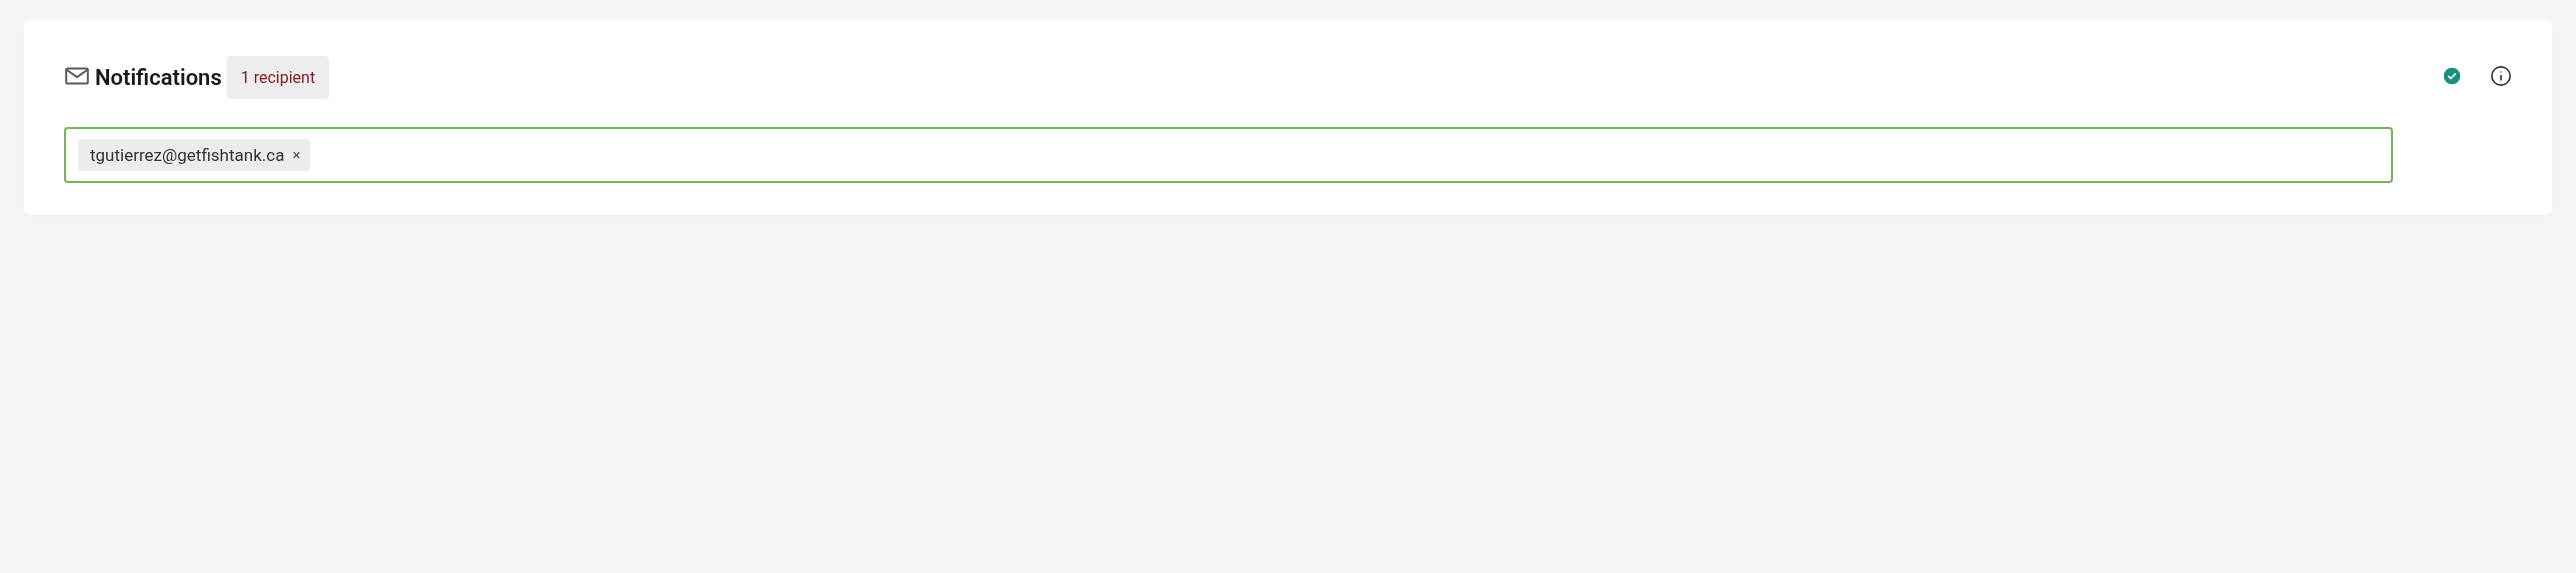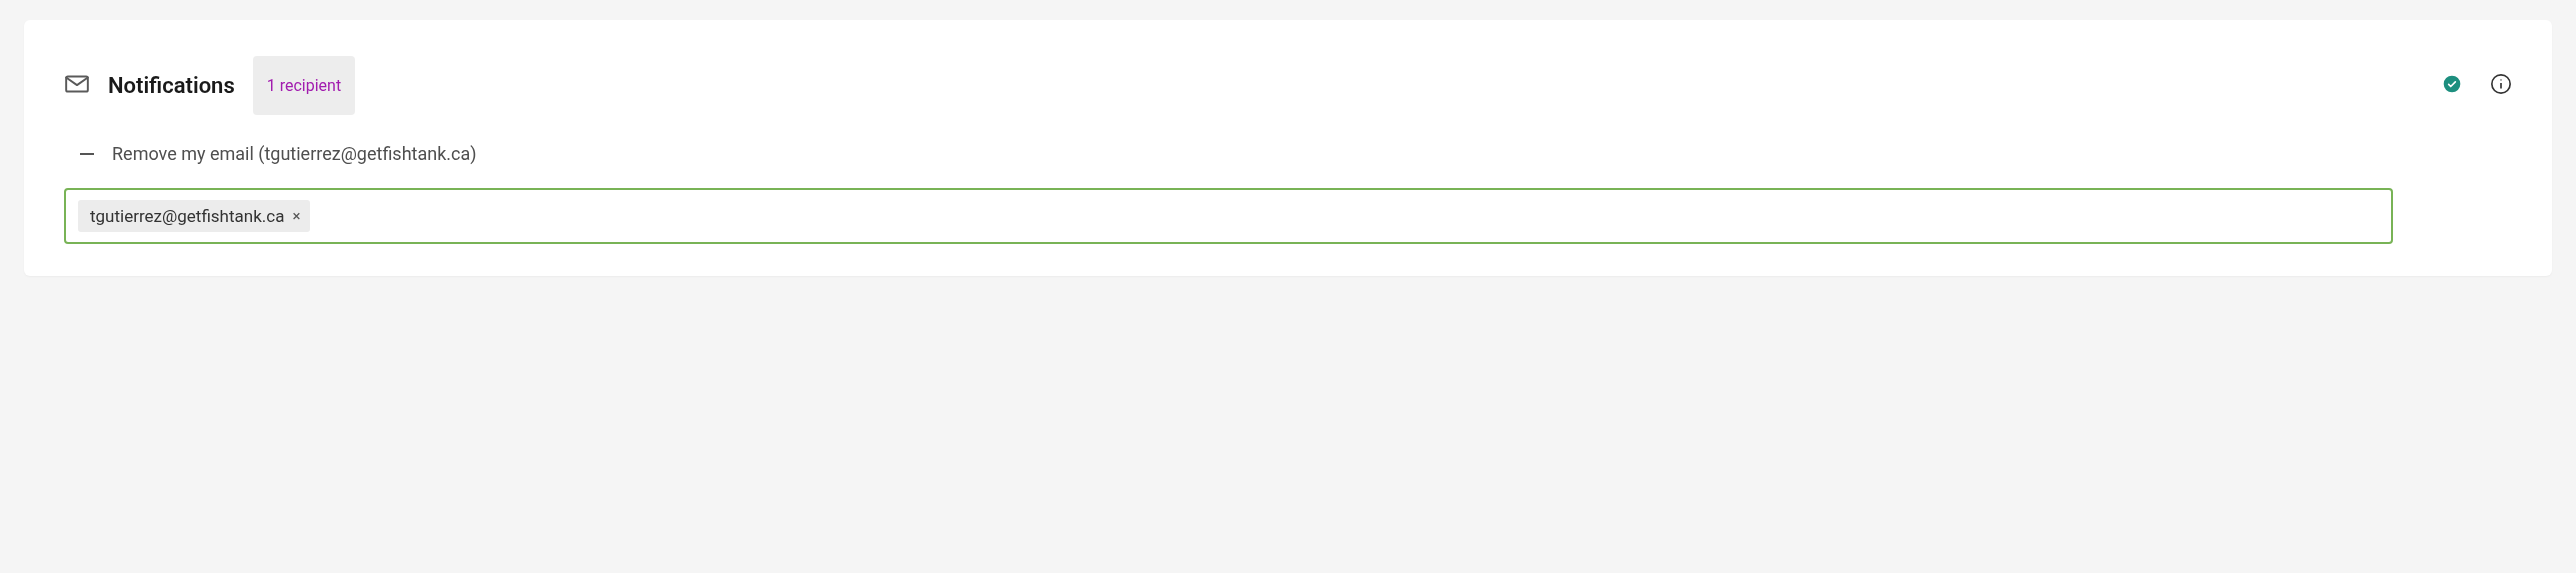--- a/index.html
+++ b/index.html
@@ -22,39 +22,39 @@
     }
     .header-row {
       display: flex;
       align-items: center;
       gap: 16px;
       margin-bottom: 28px;
     }
     .header-left {
       display: flex;
       align-items: center;
-      gap: 18px;
+      gap: 5px;
       flex: 1;
     }
     .envelope-icon {
       width: 26px;
       height: 26px;
       color: #5a5a5a;
       flex-shrink: 0;
     }
     .section-title {
       font-size: 22px;
       font-weight: 600;
       color: #1a1a1a;
     }
     .badge {
       background-color: #ededed;
-      color: #a21caf;
+      color: #7f1d1d;
       font-size: 16px;
-      padding: 20px 14px;
+      padding: 12px 14px;
       border-radius: 4px;
       font-weight: 400;
     }
     .header-right {
       display: flex;
       align-items: center;
       gap: 28px;
     }
     .check-icon {
       width: 20px;
@@ -143,24 +143,20 @@
         <svg class="info-icon" viewBox="0 0 24 24" fill="none" stroke="currentColor" stroke-width="1.8">
           <circle cx="12" cy="12" r="10"></circle>
           <line x1="12" y1="11" x2="12" y2="17"></line>
           <circle cx="12" cy="7.5" r="0.8" fill="currentColor" stroke="none"></circle>
         </svg>
       </span>
     </div>
   </div>
 
 
-  <div class="remove-row">
-    <span class="minus-icon"></span>
-    <span class="remove-text">Remove my email (tgutierrez@getfishtank.ca)</span>
-  </div>
 
   <div class="email-input-container">
     <div class="email-chip">
       <span>tgutierrez@getfishtank.ca</span>
       <span class="chip-close">×</span>
     </div>
   </div>
 </div>
 
 

